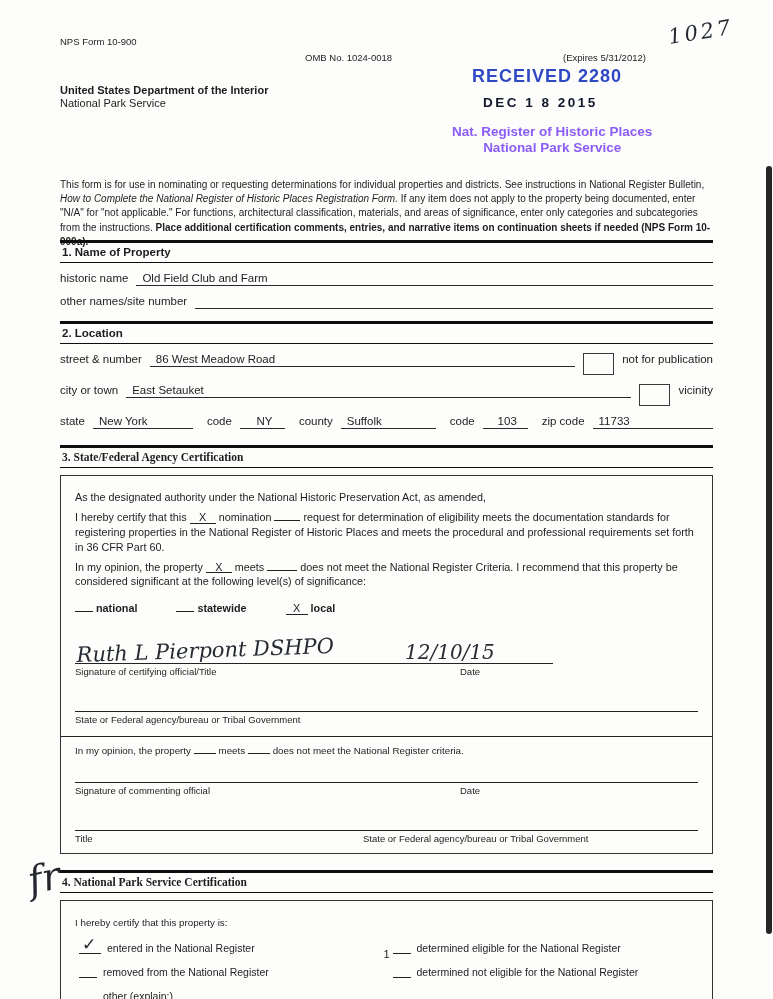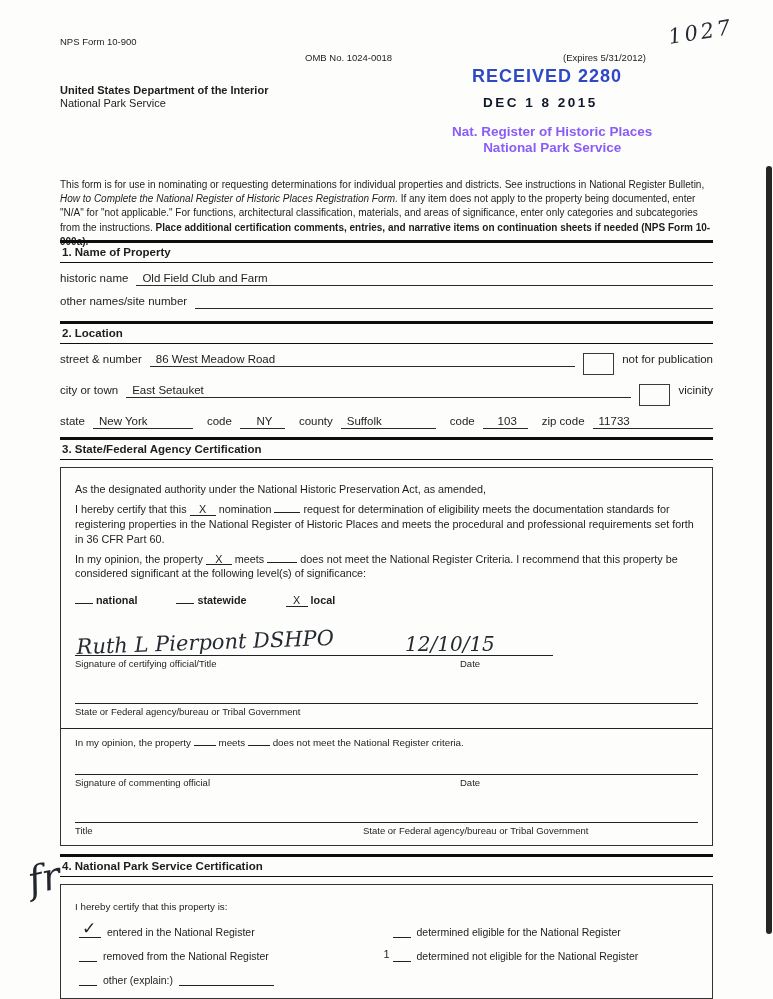--- a/index.html
+++ b/index.html
@@ -15,21 +15,21 @@
   .hand-number{left:668px;top:20px;font-size:21px;transform:rotate(-9deg);letter-spacing:3px;color:#23262c;}
   .received-stamp{left:472px;top:66px;font-size:18px;font-weight:bold;letter-spacing:1px;color:#2f49c4;}
   .date-stamp{left:483px;top:95px;font-size:13.5px;font-weight:bold;letter-spacing:2.5px;color:#0f172a;}
   .dept{left:60px;top:84px;font-size:11px;line-height:13px;}
   .doc-title{left:60px;top:119px;font-size:19px;font-weight:bold;line-height:23px;}
   .blue-stamp{left:452px;top:124px;font-size:13.5px;font-weight:bold;line-height:16px;color:#8b5cf6;text-align:center;}
   .instructions{left:60px;top:178px;width:653px;font-size:10px;line-height:1.42;text-align:left;}
   
   .content{position:absolute;left:60px;top:240px;width:653px;}
   .sec-head{border-top:3px solid #0e0e0e;border-bottom:1px solid #0e0e0e;font-weight:bold;
-            font-size:11.5px;padding:3px 2px 4px;} .gap12{margin-top:12px;} .gap14{margin-top:8px;}
+            font-size:11.5px;padding:3px 2px 4px;} .gap12{margin-top:12px;} .gap14{margin-top:16px;font-family:Liberation Serif, serif;}
   .row{display:flex;align-items:flex-start;font-size:11.5px;margin:9px 0 3px;}
   .lbl{white-space:nowrap;padding-right:8px;}
   .lbl2{white-space:nowrap;padding-left:8px;font-size:11.5px;}
   .fill{flex:1;border-bottom:1px solid #2a2a2a;padding:0 2px 1px 6px;min-height:14px;}
   .fix{flex:none;} .w100{width:100px;} .w45{width:45px;text-align:center;} .w95{width:95px;}
   .cbx{flex:none;width:31px;height:22px;border:1px solid #3a3a3a;margin-left:8px;background:#fdfdfc;}
   .glab{margin-left:14px;}
   
   .cert-box,.nps-box{border:1px solid #333;margin-top:7px;padding:9px 14px 8px;font-size:10.8px;}
   .cp{margin:5px 0;line-height:1.38;}

